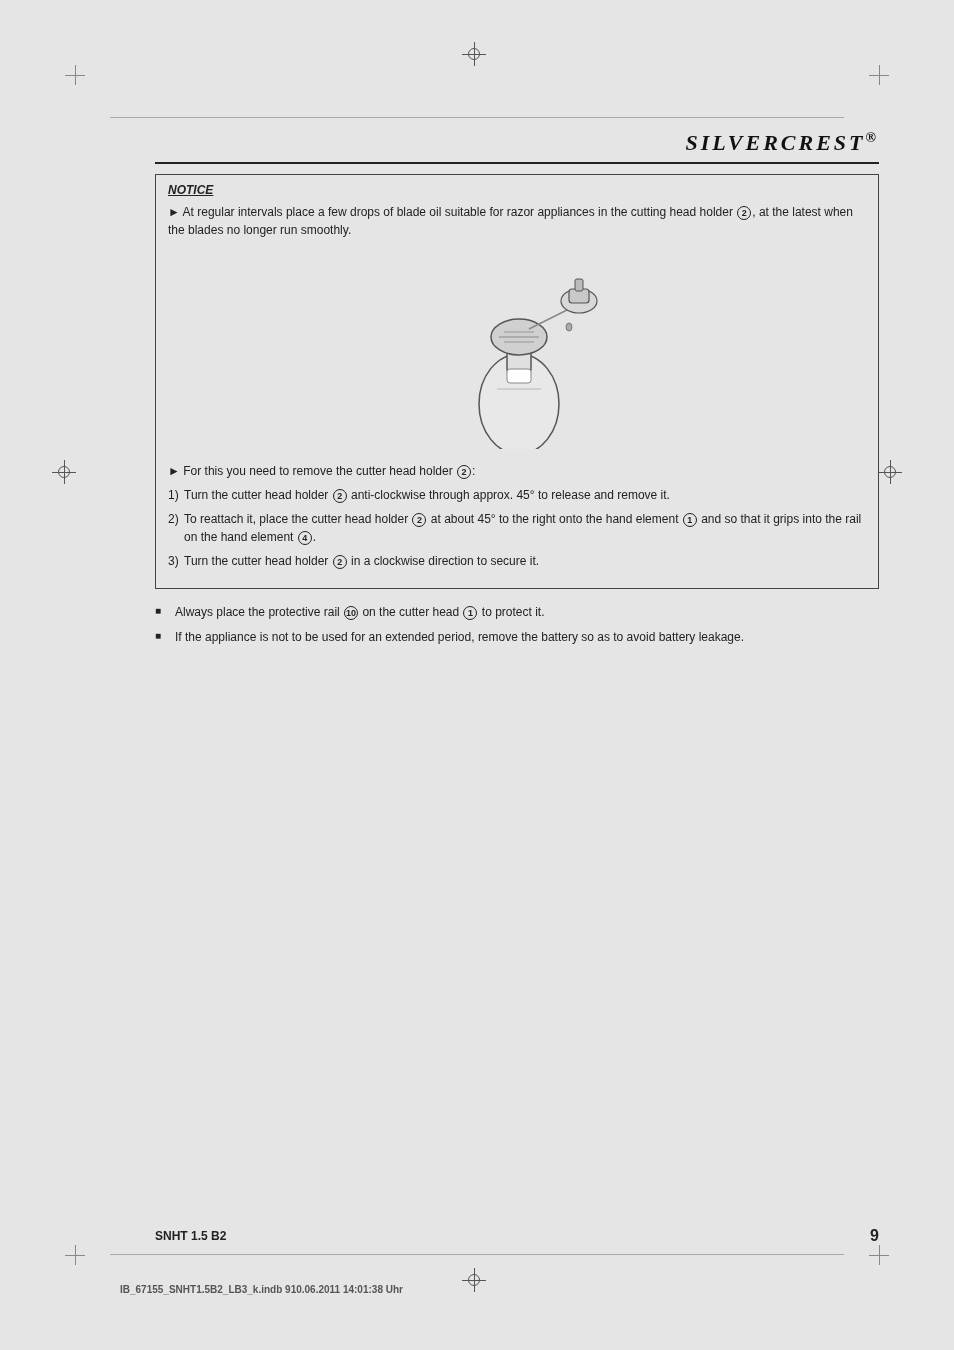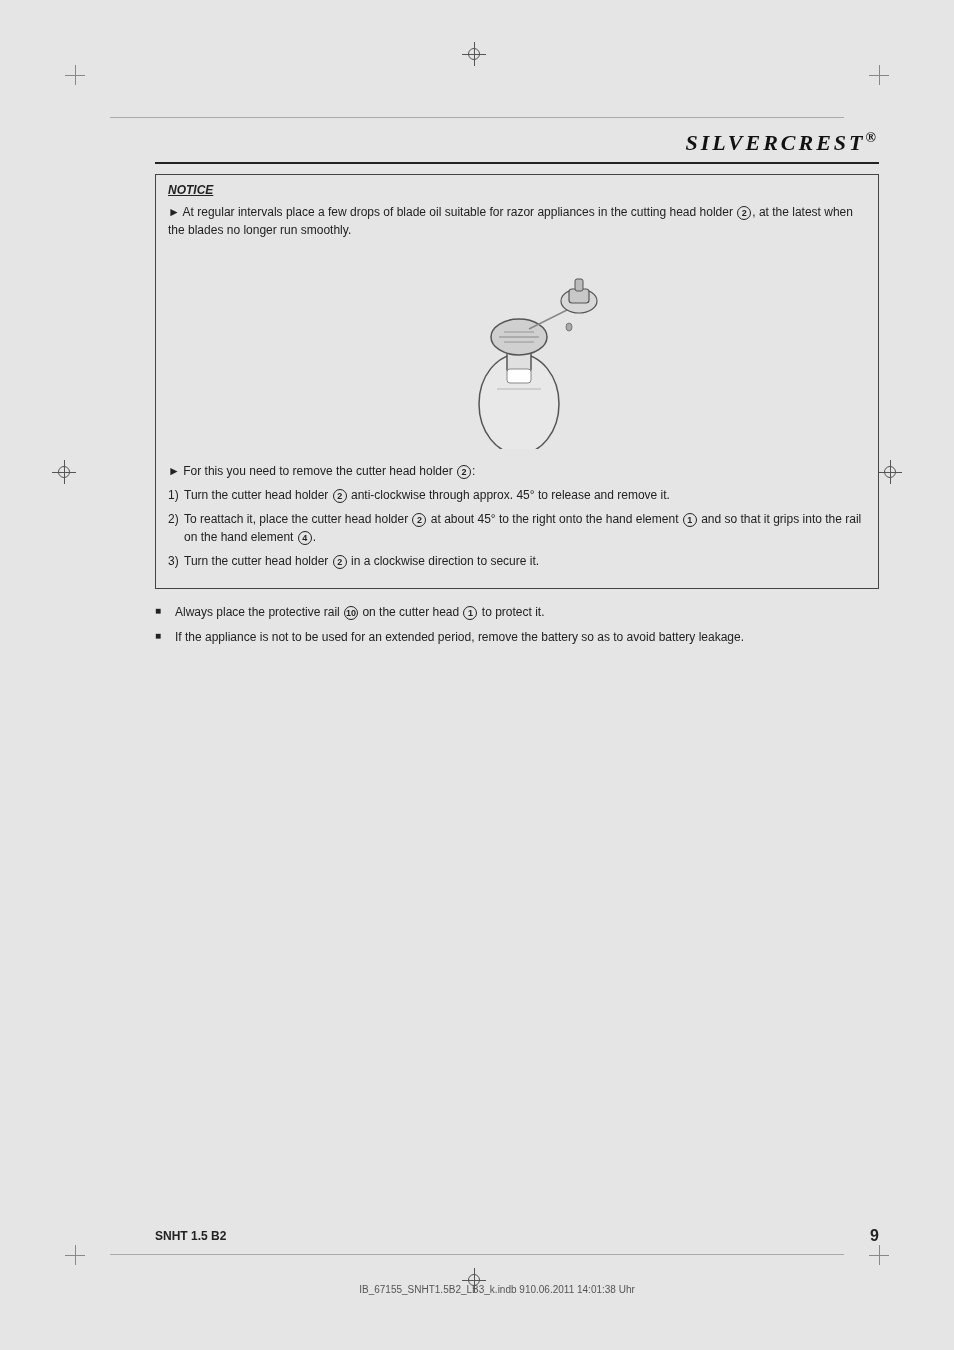--- a/index.html
+++ b/index.html
@@ -227,23 +227,24 @@
       font-weight: bold;
     }
 
     
     .print-info {
       position: absolute;
       bottom: 55px;
       left: 120px;
       right: 80px;
       display: flex;
-      justify-content: center;
+      justify-content: flex-start;
       font-size: 10px;
       color: #555;
+      font-weight: bold;
     }
 
     
     .top-rule {
       position: absolute;
       top: 117px;
       left: 110px;
       right: 110px;
       height: 1px;
       background: #aaa;

